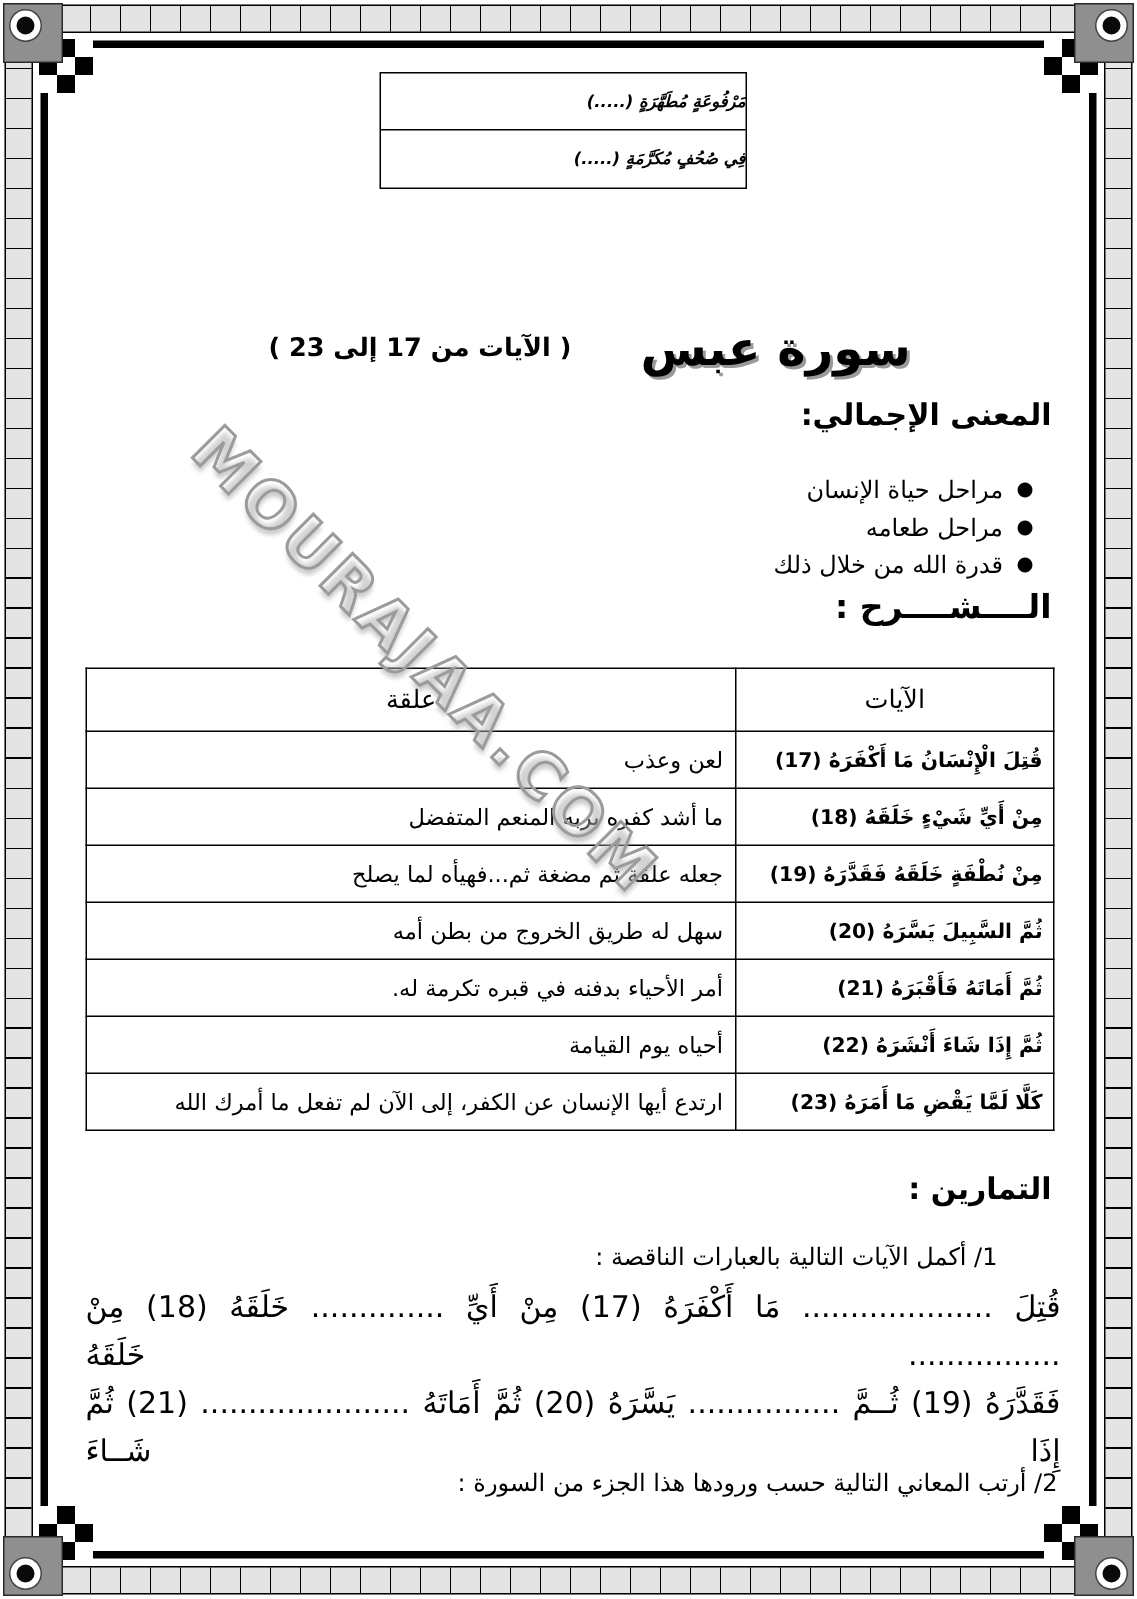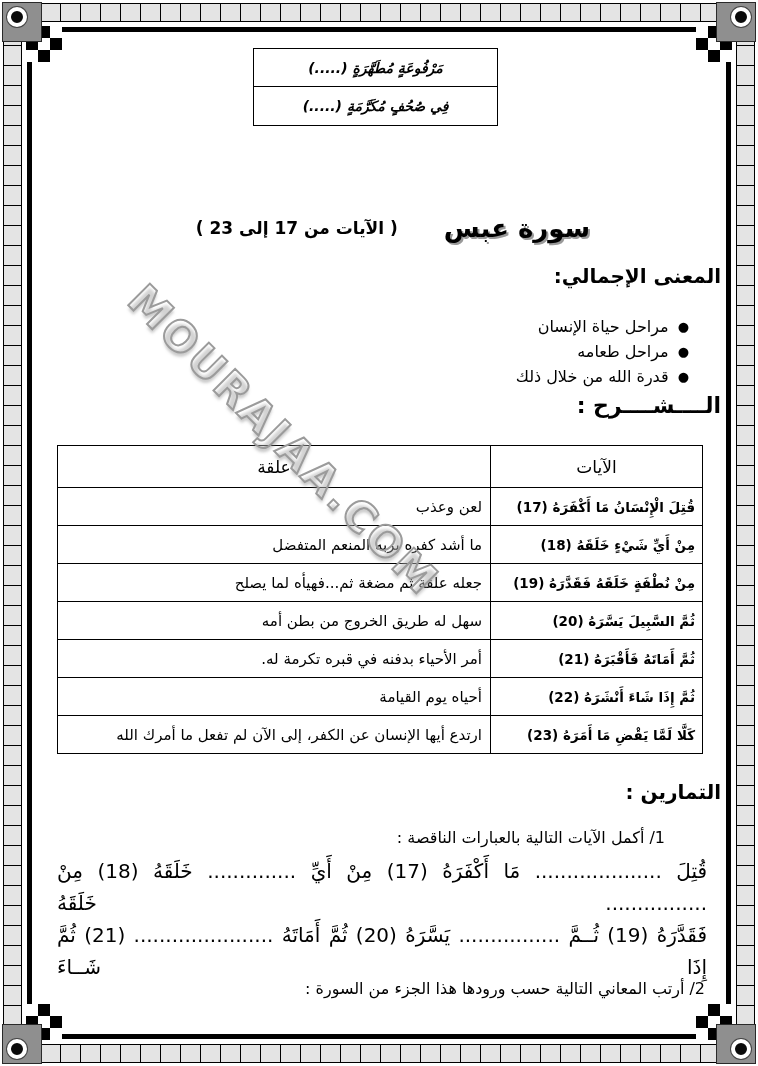--- a/index.html
+++ b/index.html
@@ -25,30 +25,30 @@
   .corner .gsq { position:absolute; top:2px; left:2px; width:40px; height:40px; background:#8f8f8f; border:1px solid #2a2a2a; }
   .corner .chk { position:absolute; top:26px; left:26px; width:36px; height:36px;
                  background:repeating-conic-gradient(#000 0% 25%, #fff 0% 50%); background-size:24px 24px; }
   .corner .circ { position:absolute; top:7px; left:7px; width:20px; height:20px; background:#0a0a0a;
                   border:4px solid #fff; border-radius:50%; box-shadow:0 0 0 1px #444; }
 
   
   .content { position:absolute; top:33px; left:33px; right:33px; bottom:33px; z-index:2; }
 
   .top-box { position:absolute; top:15px; left:220px; width:245px; border:1px solid #000; background:#fff; }
-  .top-box .row { height:38px; line-height:38px; text-align:center; font-size:14px; font-weight:bold;
+  .top-box .row { height:38px; line-height:38px; font-size:11px; font-weight:bold;
                   font-style:italic; border-bottom:1px solid #000; direction:rtl; }
   .top-box .row:last-child { border-bottom:none; }
 
   .title-row { position:absolute; top:180px; left:0; right:0; display:flex; flex-direction:row;
                justify-content:center; align-items:center; gap:46px; transform:translateX(14px); }
-  .surah-title { font-size:26px; font-weight:bold; direction:rtl; text-shadow:2px 2px 0 #9a9a9a; letter-spacing:1px; }
+  .surah-title { font-size:32px; font-weight:bold; direction:rtl; text-shadow:2px 2px 0 #9a9a9a; letter-spacing:1px; }
   .ayah-range { font-size:17px; font-weight:bold; direction:rtl; }
 
-  .h-right { position:absolute; right:4px; direction:rtl; font-weight:bold; }
+  .h-right { position:absolute; right:24px; direction:rtl; font-weight:bold; }
   .meaning-heading { top:231px; font-size:20px; }
   .sharh-heading { top:360px; font-size:22px; }
   .tamarin-heading { top:747px; font-size:20px; }
 
   .bullets { position:absolute; top:281px; right:36px; direction:rtl; font-size:16px; }
   .bullets .b-row { display:flex; align-items:center; gap:9px; height:25px; }
   .bullets .dot { font-size:13px; line-height:1; }
 
   .sharh-table { position:absolute; top:412px; left:24px; width:646px; border-collapse:collapse; direction:rtl; }
   .sharh-table th, .sharh-table td { border:1px solid #000; vertical-align:middle; }

